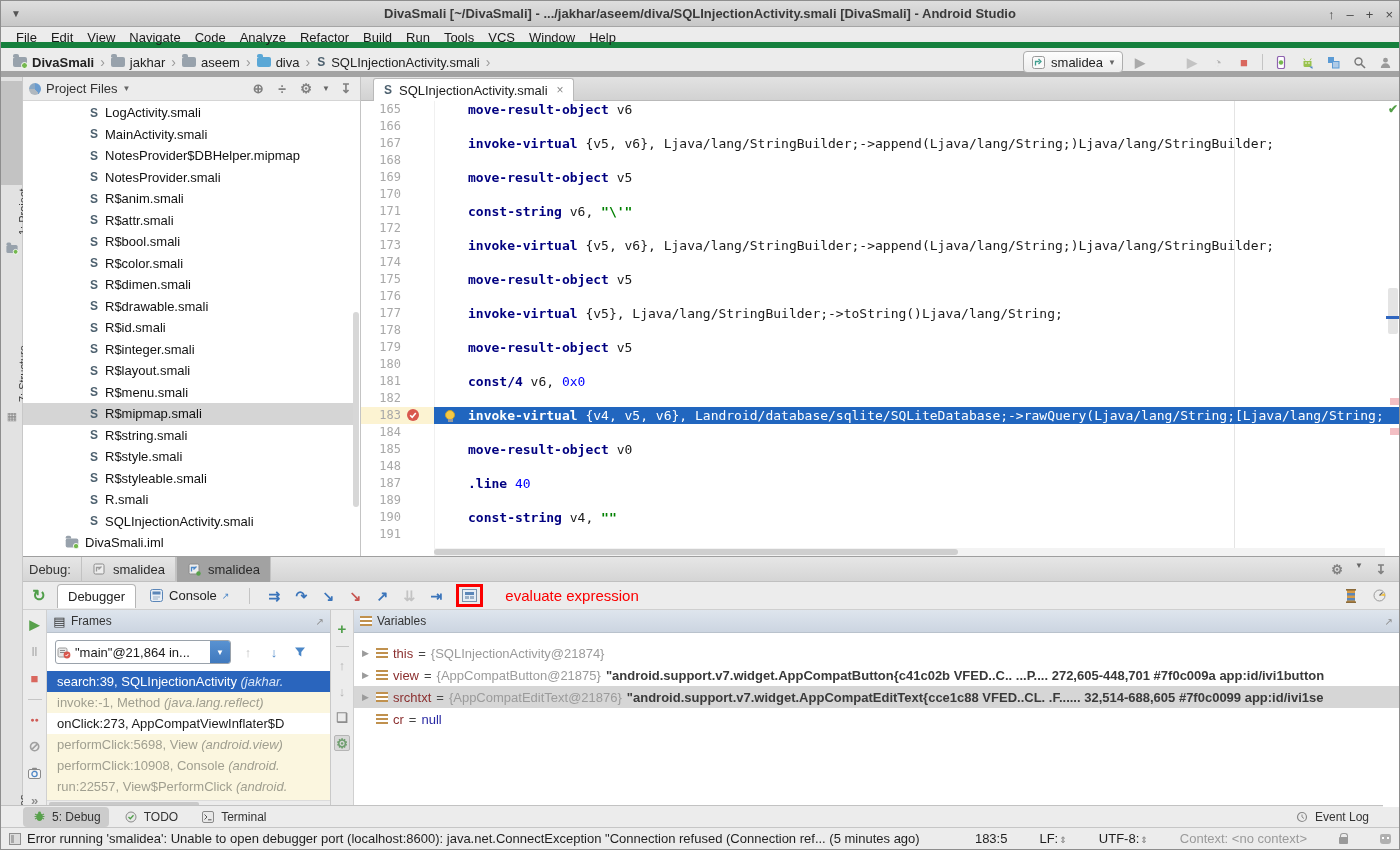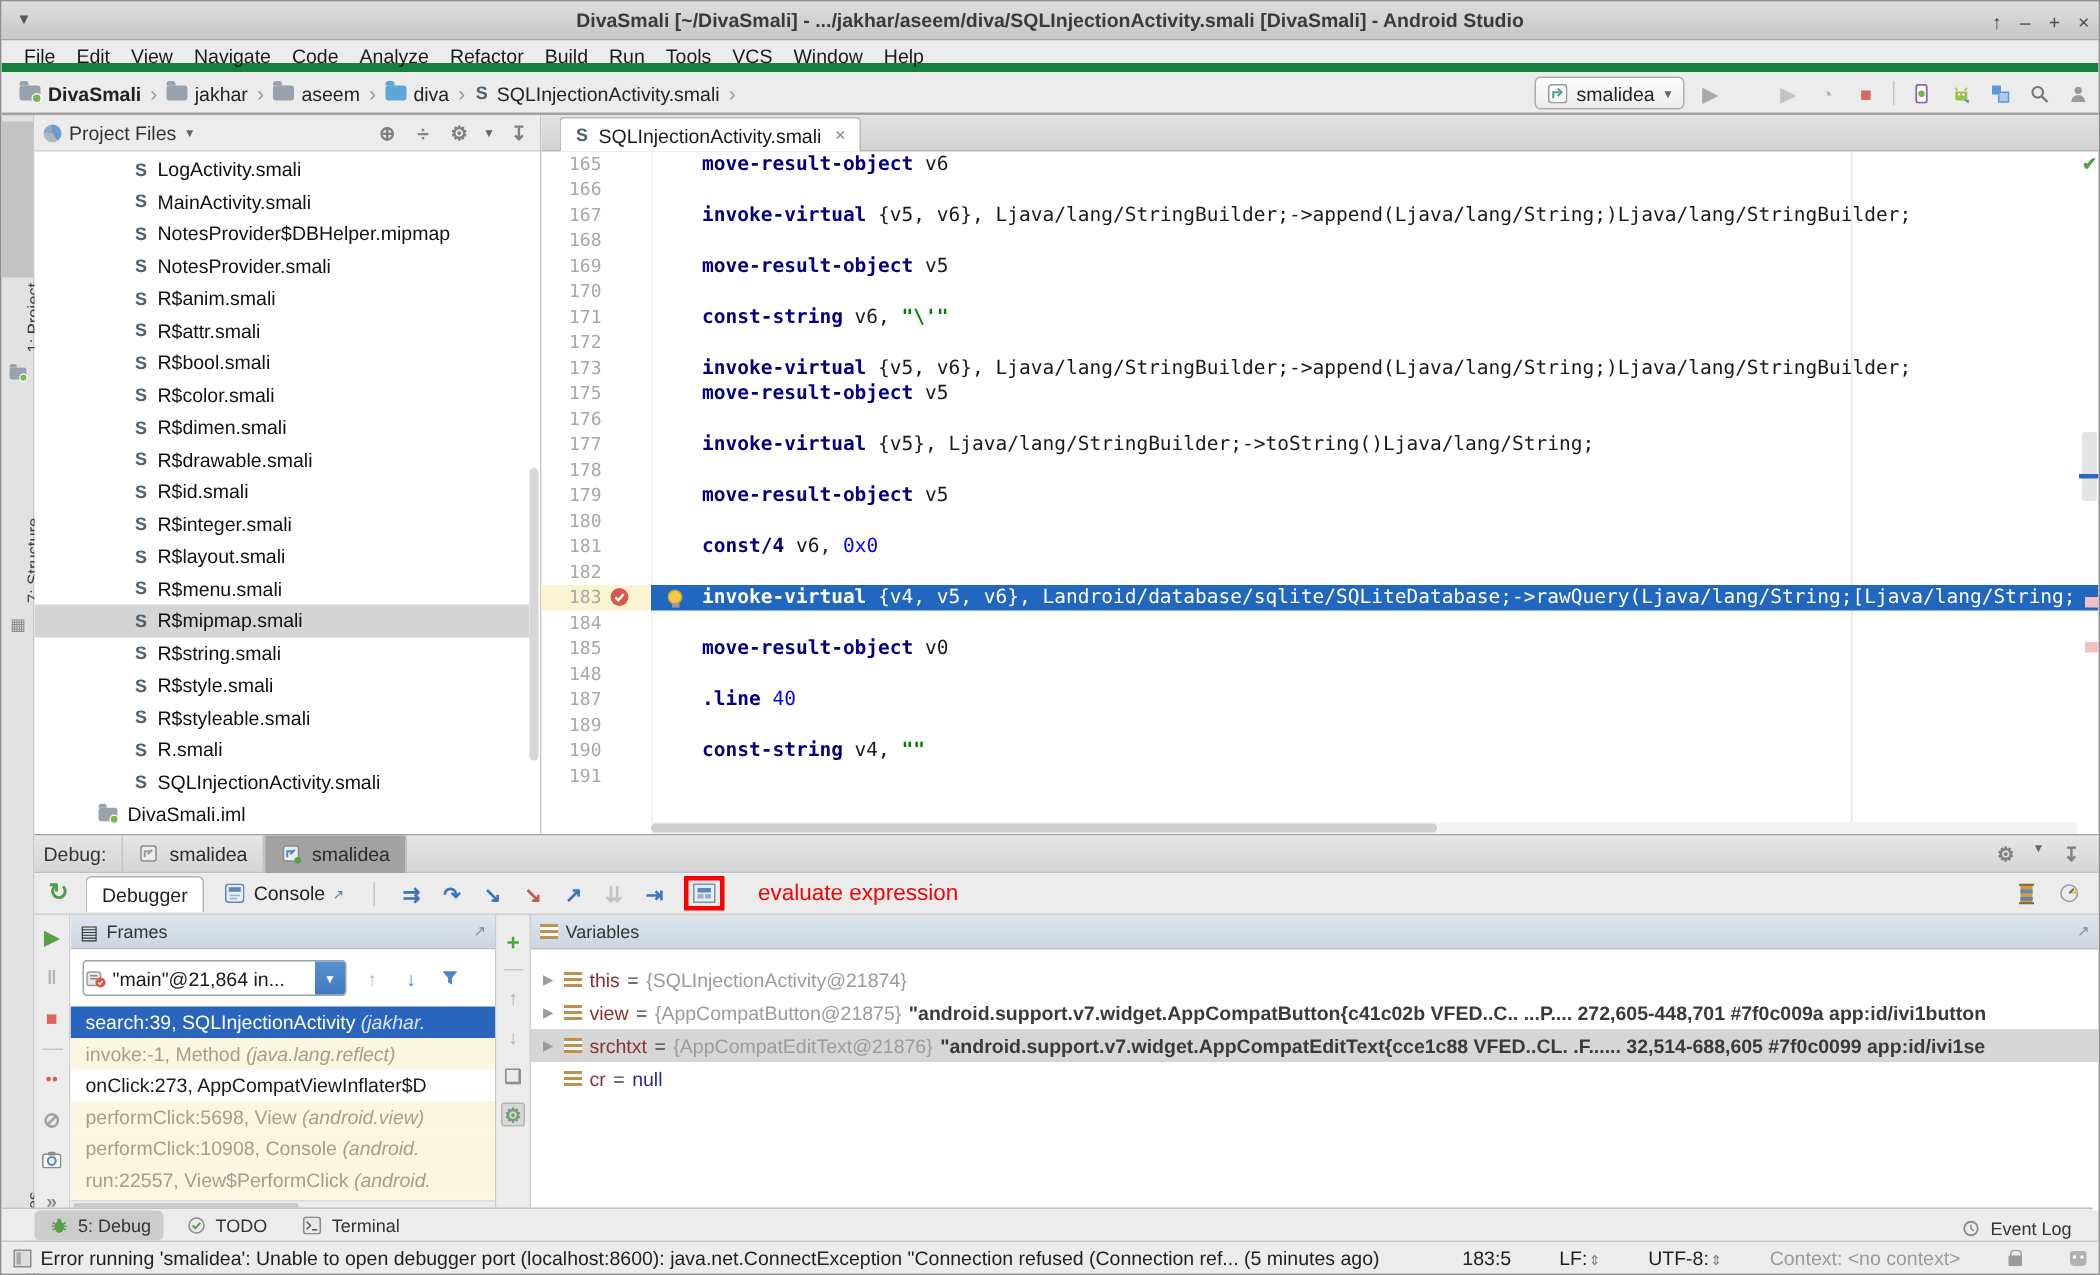--- a/index.html
+++ b/index.html
@@ -8,21 +8,21 @@
   .ic{display:inline-flex;align-items:center;justify-content:center;width:16px;height:16px;font-size:13px;line-height:1}
   .ic svg{display:block}
   
   .titlebar{position:absolute;top:0;left:0;right:0;height:26px;background:linear-gradient(#dedede,#c7c7c7);border-bottom:1px solid #a5a5a5;text-align:center;line-height:25px;font-size:13px;font-weight:bold;color:#3a3a3a}
   .tb-menu{position:absolute;left:10px;top:0;font-weight:normal;color:#555;font-size:10px}
   .tb-controls{position:absolute;right:6px;top:0;height:26px;display:flex;align-items:center;gap:12px;font-weight:normal;color:#4a4a4a;font-size:13px}
   
   .menubar{position:absolute;top:26px;left:0;right:0;height:21px;background:#ececec;border-bottom:6px solid #15803d;padding-left:8px;font-size:13px;color:#1a1a1a}
   .mitem{display:inline-block;padding:1px 7px;line-height:19px}
   
-  .navbar{position:absolute;top:47px;left:0;right:0;height:29px;background:#ececec;border-bottom:2px solid #a3a3a3}
+  .navbar{position:absolute;top:47px;left:0;right:0;height:29px;background:#ececec;border-bottom:6px solid #a3a3a3}
   .crumbs{position:absolute;left:10px;top:0;height:28px;display:flex;align-items:center;font-size:13px;color:#222}
   .crumb{display:inline-flex;align-items:center;gap:5px;margin:0 2px}
   .crumb.bold .clbl{font-weight:bold}
   .csep{color:#9a9a9a;margin:0 4px;font-size:14px}
   .fold{width:14px;height:10px;border-radius:2px;background:#98a2ac;position:relative;display:inline-block}
   .fold::before{content:'';position:absolute;top:-3px;left:0;width:6px;height:3px;background:inherit;border-radius:2px 2px 0 0}
   .fold.blue{background:#5aa7d6}
   .fold.proj::after{content:'';position:absolute;right:-1px;bottom:-2px;width:5px;height:5px;border-radius:50%;background:#74b84e;border:1px solid #fff}
   .fold.sm{transform:scale(.9)}
   .s-ic{font-weight:bold;font-size:12px;color:#4e616f;display:inline-block;width:10px;text-align:center}
@@ -120,21 +120,21 @@
   .vrows{padding-top:9px}
   .vrow{height:22px;display:flex;align-items:center;gap:5px;padding-left:6px;font-size:13px;white-space:nowrap;overflow:hidden}
   .vrow.sel{background:#d6d6d6}
   .tri{color:#9b9b9b;font-size:9px;width:11px;text-align:center;flex:0 0 auto}
   .vname{color:#8b2f2f}
   .veq{color:#444}
   .vref{color:#9b9b9b}
   .vval{color:#3a3a3a;font-weight:bold}
   .vnull{color:#2929a3}
   
-  .tooltabs{position:absolute;left:0;bottom:22px;right:4px;height:22px;background:#ececec;border-top:1px solid #c2c2c2;display:flex;align-items:flex-end;padding-left:22px;gap:6px;font-size:12px;color:#333}
+  .tooltabs{position:absolute;left:0;bottom:22px;right:16px;height:22px;background:#ececec;border-top:1px solid #c2c2c2;display:flex;align-items:center;padding-left:22px;gap:6px;font-size:12px;color:#333}
   .ttab{display:inline-flex;align-items:center;gap:5px;padding:2px 8px;border-radius:4px}
   .ttab.sel{background:#cccccc}
   .eventlog{margin-left:auto;display:inline-flex;align-items:center;gap:5px;padding-right:14px;color:#333}
   .statusbar{position:absolute;left:0;bottom:0;right:0;height:22px;background:#ececec;border-top:1px solid #c6c6c6;display:flex;align-items:center;gap:6px;padding:0 8px;font-size:13px;color:#1e1e1e}
   .sb-toggle{width:12px;height:12px;border:1px solid #8f8f8f;background:#dcdcdc;position:relative}
   .sb-toggle::before{content:'';position:absolute;left:1px;top:1px;bottom:1px;width:3px;background:#a8a8a8}
   .sb-right{margin-left:auto;display:flex;align-items:center;gap:32px}
   .sb-dim{color:#9a9a9a}
   .updown{font-size:9px;color:#777;margin-left:1px}
   .lock{width:9px;height:7px;background:#9a9a9a;border-radius:1px;position:relative;margin-top:4px}
@@ -373,20 +373,21 @@
       <div id="code-rows">
           <div class="crow"><span class="ln">165</span><span class="txt"><span class="tk-k">move-result-object</span><span class="tk-p"> v6</span></span></div>
           <div class="crow"><span class="ln">166</span><span class="txt"></span></div>
           <div class="crow"><span class="ln">167</span><span class="txt"><span class="tk-k">invoke-virtual</span><span class="tk-p"> {v5, v6}, Ljava/lang/StringBuilder;-&gt;append(Ljava/lang/String;)Ljava/lang/StringBuilder;</span></span></div>
           <div class="crow"><span class="ln">168</span><span class="txt"></span></div>
           <div class="crow"><span class="ln">169</span><span class="txt"><span class="tk-k">move-result-object</span><span class="tk-p"> v5</span></span></div>
           <div class="crow"><span class="ln">170</span><span class="txt"></span></div>
           <div class="crow"><span class="ln">171</span><span class="txt"><span class="tk-k">const-string</span><span class="tk-p"> v6, </span><span class="tk-s">"\'"</span></span></div>
           <div class="crow"><span class="ln">172</span><span class="txt"></span></div>
           <div class="crow"><span class="ln">173</span><span class="txt"><span class="tk-k">invoke-virtual</span><span class="tk-p"> {v5, v6}, Ljava/lang/StringBuilder;-&gt;append(Ljava/lang/String;)Ljava/lang/StringBuilder;</span></span></div>
+          <div class="crow"><span class="ln">174</span><span class="txt"></span></div>
           <div class="crow"><span class="ln">175</span><span class="txt"><span class="tk-k">move-result-object</span><span class="tk-p"> v5</span></span></div>
           <div class="crow"><span class="ln">176</span><span class="txt"></span></div>
           <div class="crow"><span class="ln">177</span><span class="txt"><span class="tk-k">invoke-virtual</span><span class="tk-p"> {v5}, Ljava/lang/StringBuilder;-&gt;toString()Ljava/lang/String;</span></span></div>
           <div class="crow"><span class="ln">178</span><span class="txt"></span></div>
           <div class="crow"><span class="ln">179</span><span class="txt"><span class="tk-k">move-result-object</span><span class="tk-p"> v5</span></span></div>
           <div class="crow"><span class="ln">180</span><span class="txt"></span></div>
           <div class="crow"><span class="ln">181</span><span class="txt"><span class="tk-k">const/4</span><span class="tk-p"> v6, </span><span class="tk-n">0x0</span></span></div>
           <div class="crow"><span class="ln">182</span><span class="txt"></span></div>
           <div class="crow cur"><div class="lnbg"></div><span class="ln">183</span><span class="bp"><svg width="14" height="14" viewBox="0 0 14 14">
                 <circle cx="7" cy="7" r="6" fill="#d9584e"></circle>

